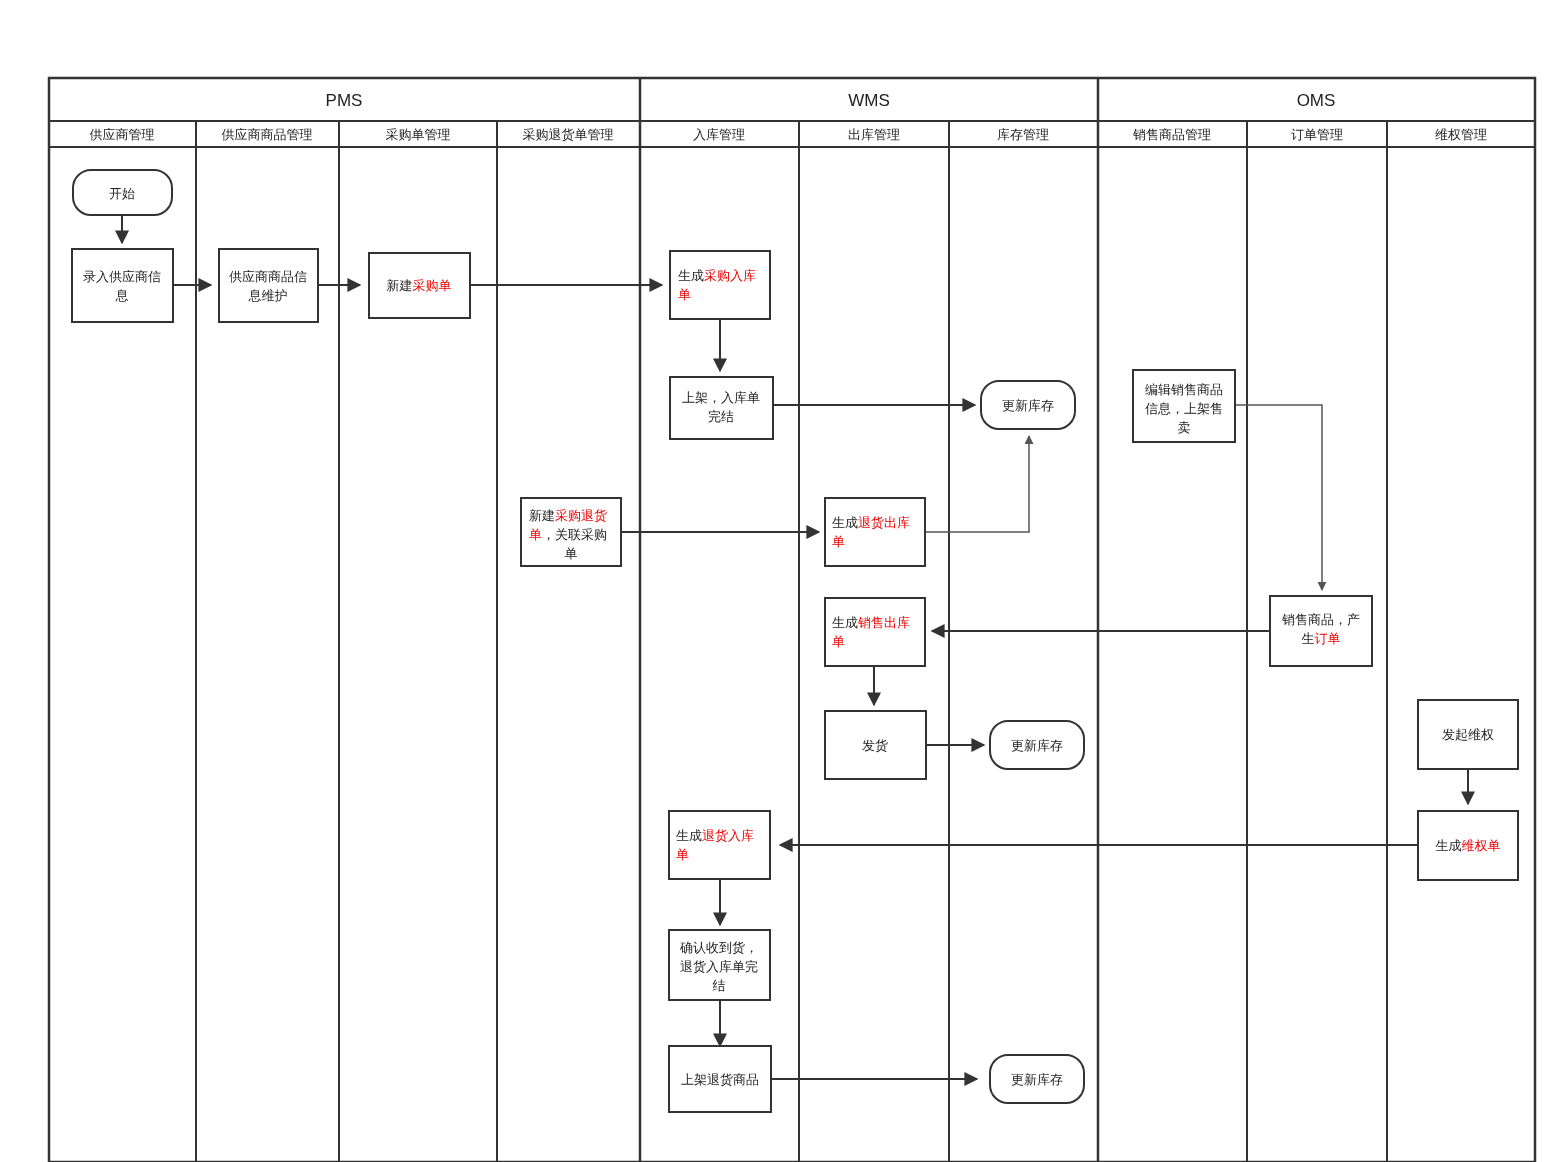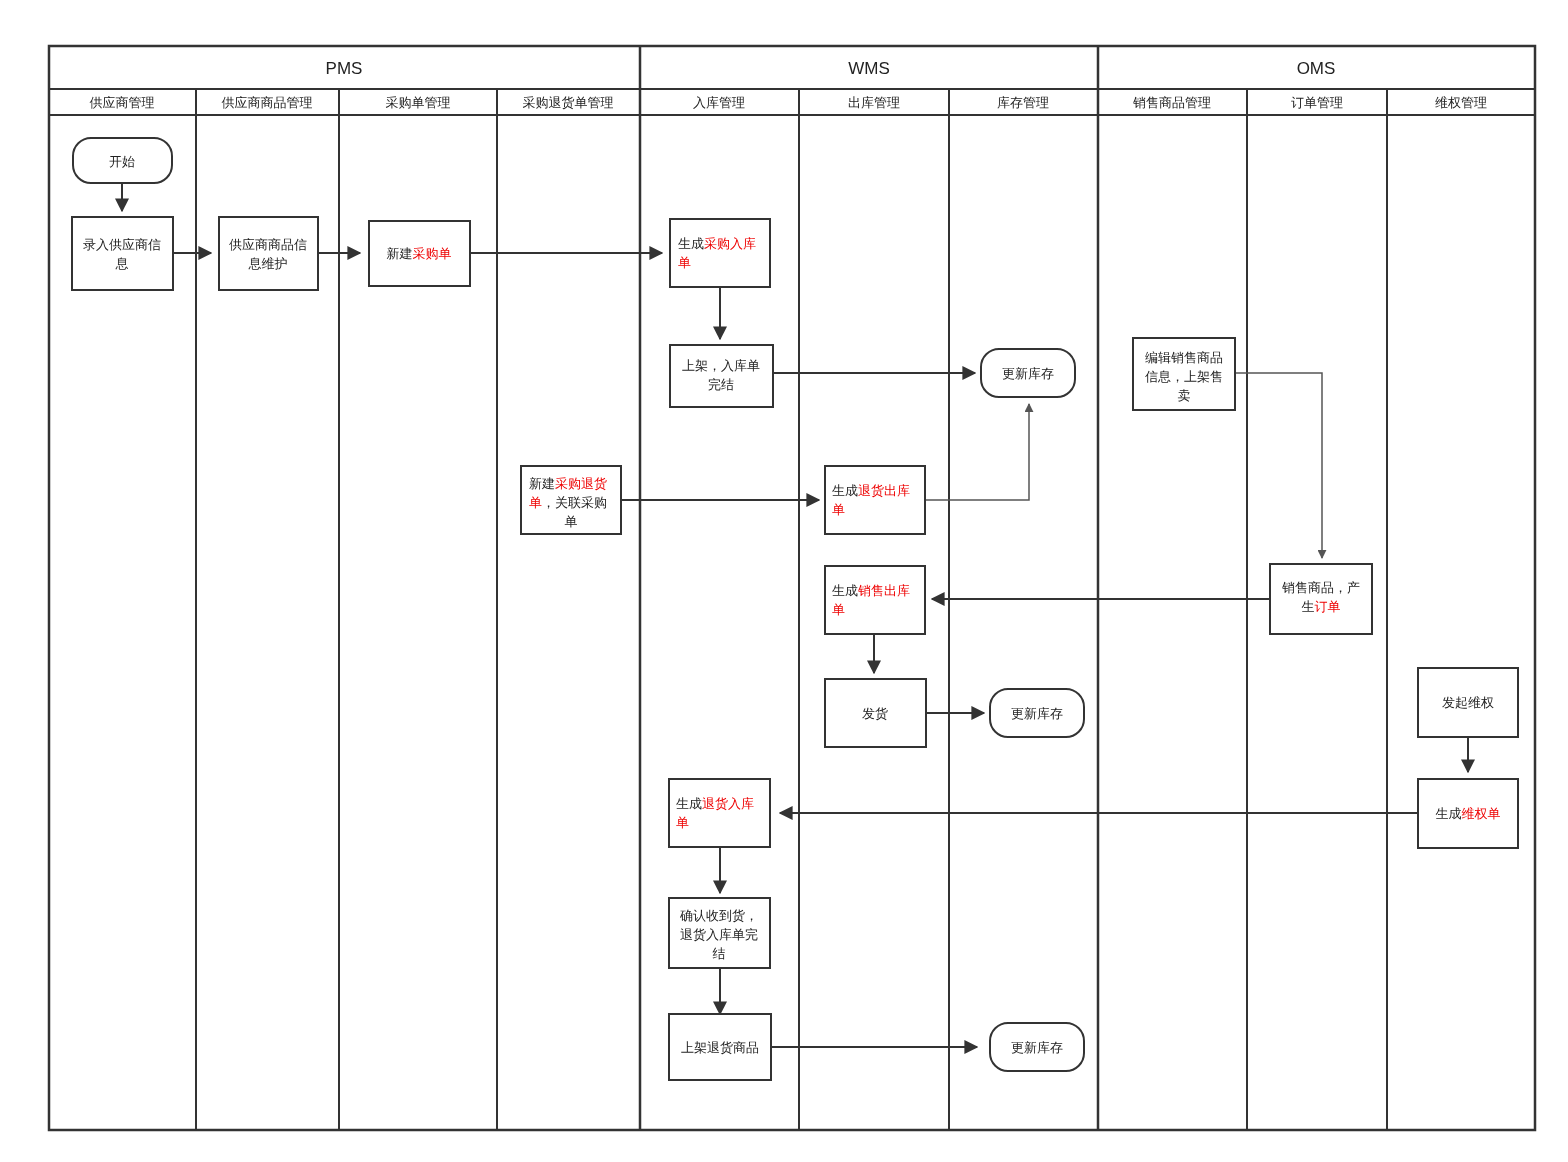--- a/index.html
+++ b/index.html
@@ -1,18 +1,18 @@
 <!DOCTYPE html>
 <html><head>
 <meta charset="utf-8">
 <style>
   html,body{margin:0;padding:0;background:#ffffff;}
   body{width:1568px;height:1162px;overflow:hidden;
        font-family:"Liberation Sans","DejaVu Sans",sans-serif;}
-  #stage{position:relative;width:1568px;height:814px;background:#fff;}
+  #stage{position:relative;width:1568px;height:814px;background:#fff;margin-top:32px;}
   svg{display:block;}
   .lane-line{stroke:#333333;stroke-width:2;fill:none;}
   .lane-line-outer{stroke:#333333;stroke-width:2.5;fill:none;}
   .box{fill:#ffffff;stroke:#333333;stroke-width:2;}
   .rbox{fill:#ffffff;stroke:#333333;stroke-width:2;}
   .flow{stroke:#333333;stroke-width:2;fill:none;}
   .flow-thin{stroke:#555555;stroke-width:1.5;fill:none;}
   .hdr{font-size:17px;fill:#222222;}
   .sub{font-size:13px;fill:#222222;}
   .nd{font-size:13px;fill:#222222;}

